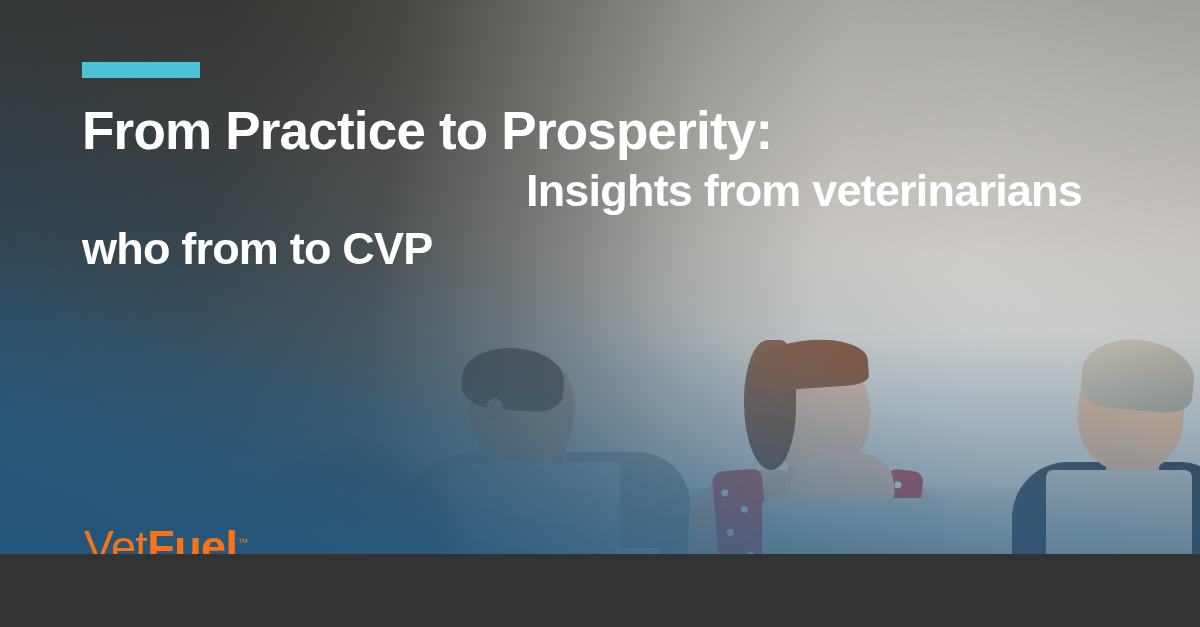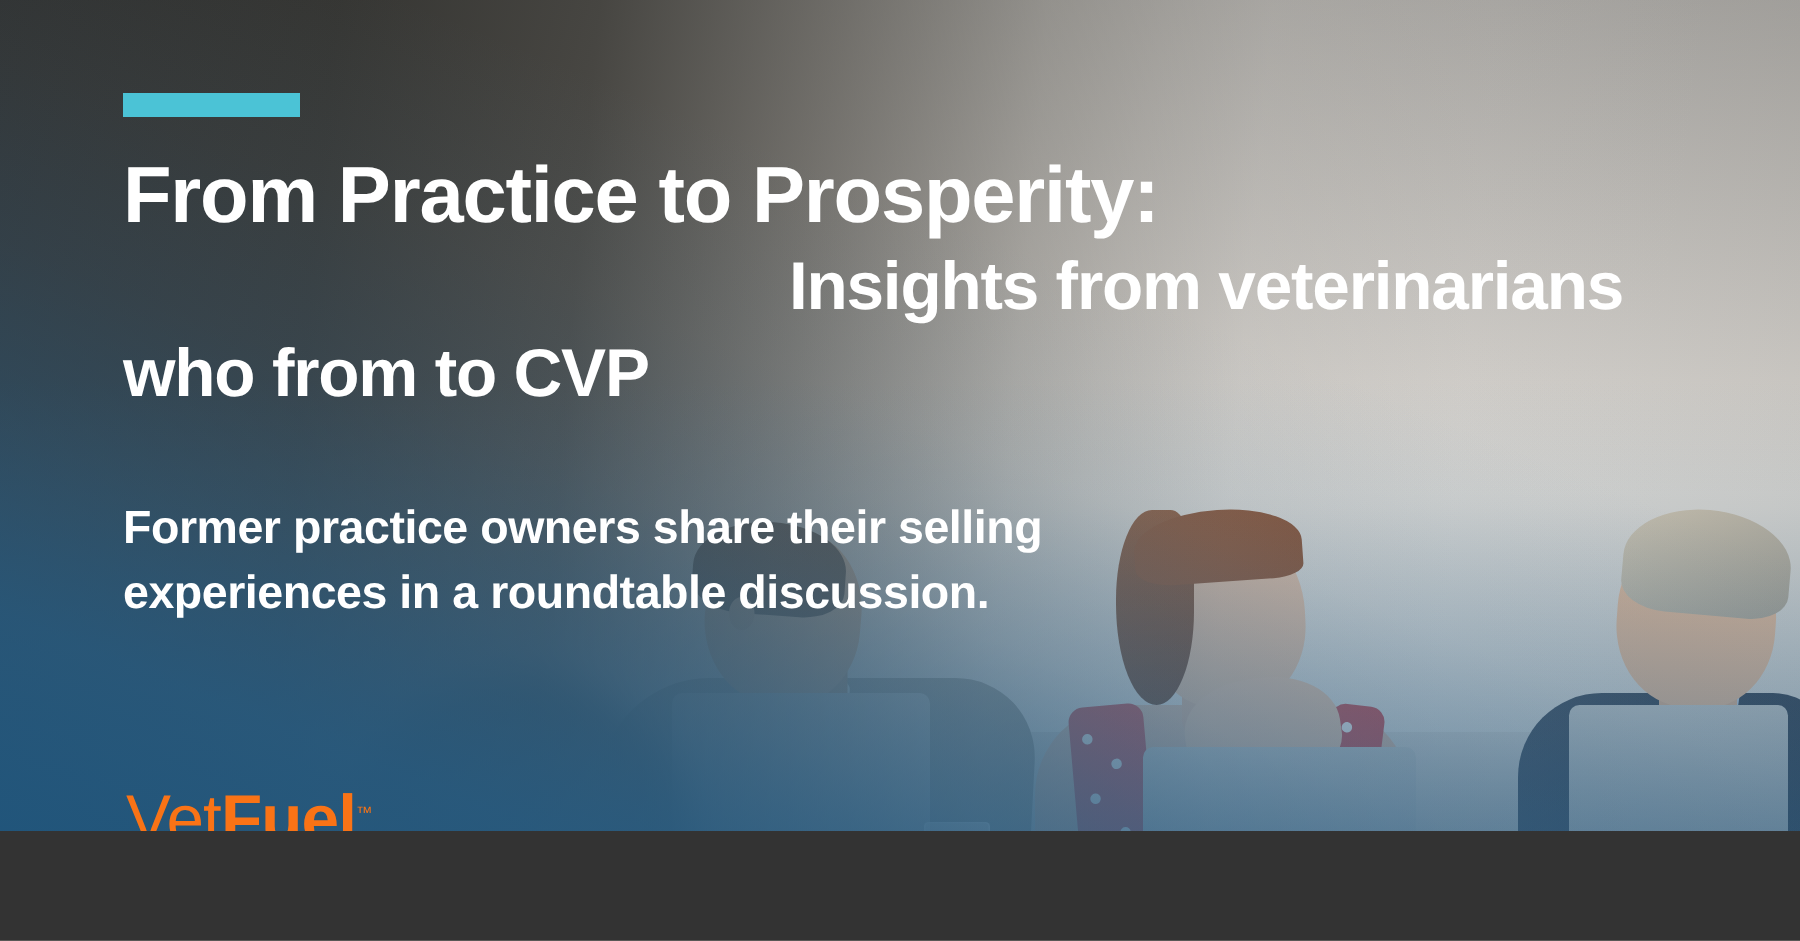--- a/index.html
+++ b/index.html
@@ -230,21 +230,20 @@
   <div class="content">
 
     <div class="accent-bar" style="background: rgb(75, 195, 214);"></div>
 
     <div class="title">
       <div class="t-l1">From Practice to Prosperity:</div>
       <div class="t-l2">Insights from veterinarians</div>
       <div class="t-l3">who from to CVP</div>
     </div>
 
-    <div class="subtitle">Former practice owners share their selling experiences in a roundtable discussion.</div>
 
     <div class="logo">
       <div class="vetfuel"><span class="vf-vet">Vet</span><span class="vf-fuel">Fuel</span><span class="vf-tm">™</span></div>
 
     </div>
 
   </div>
 </div>
 
 </body></html>

